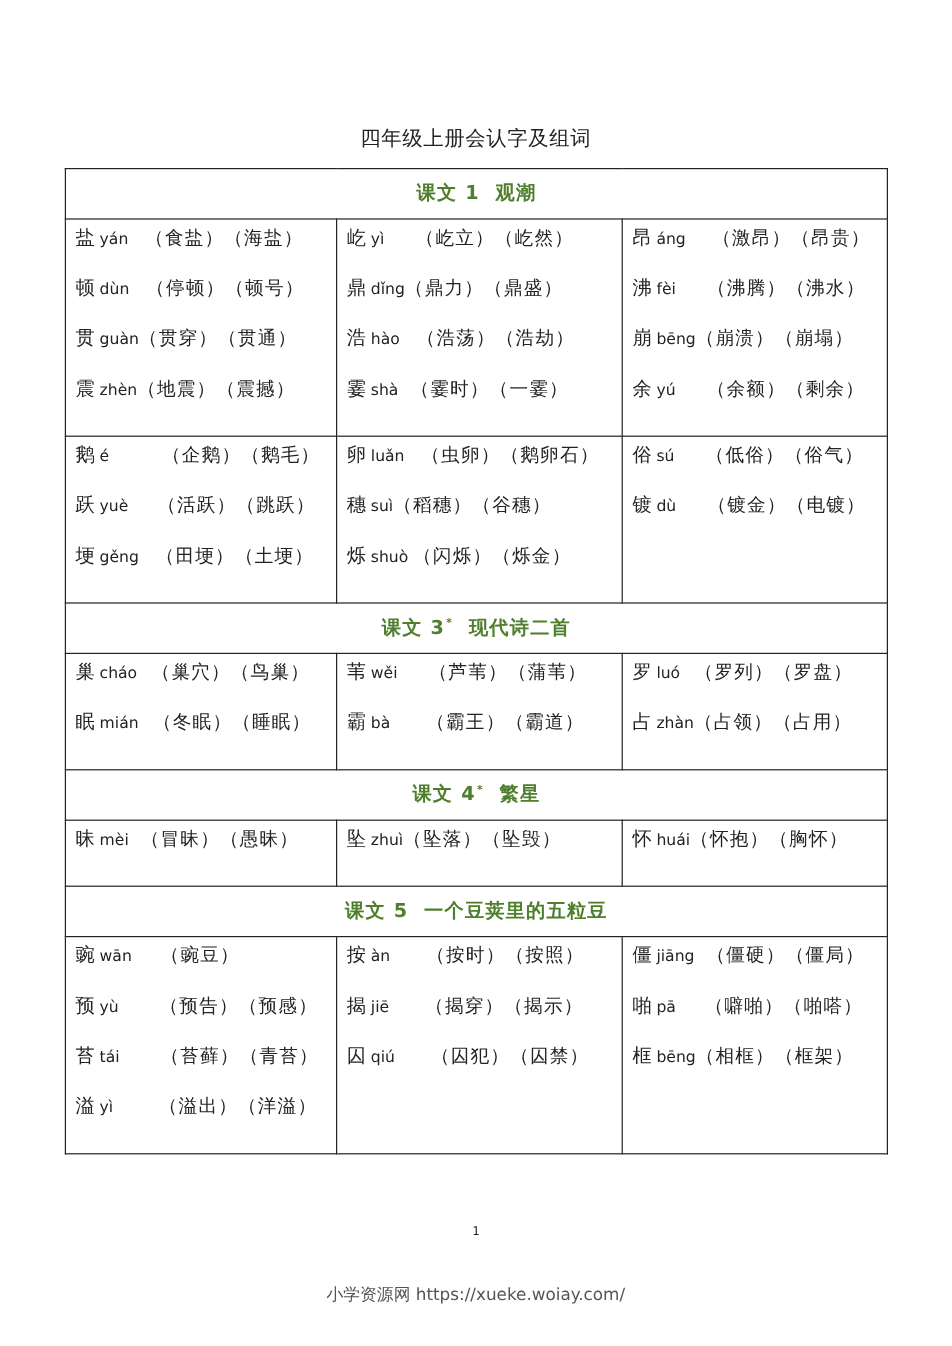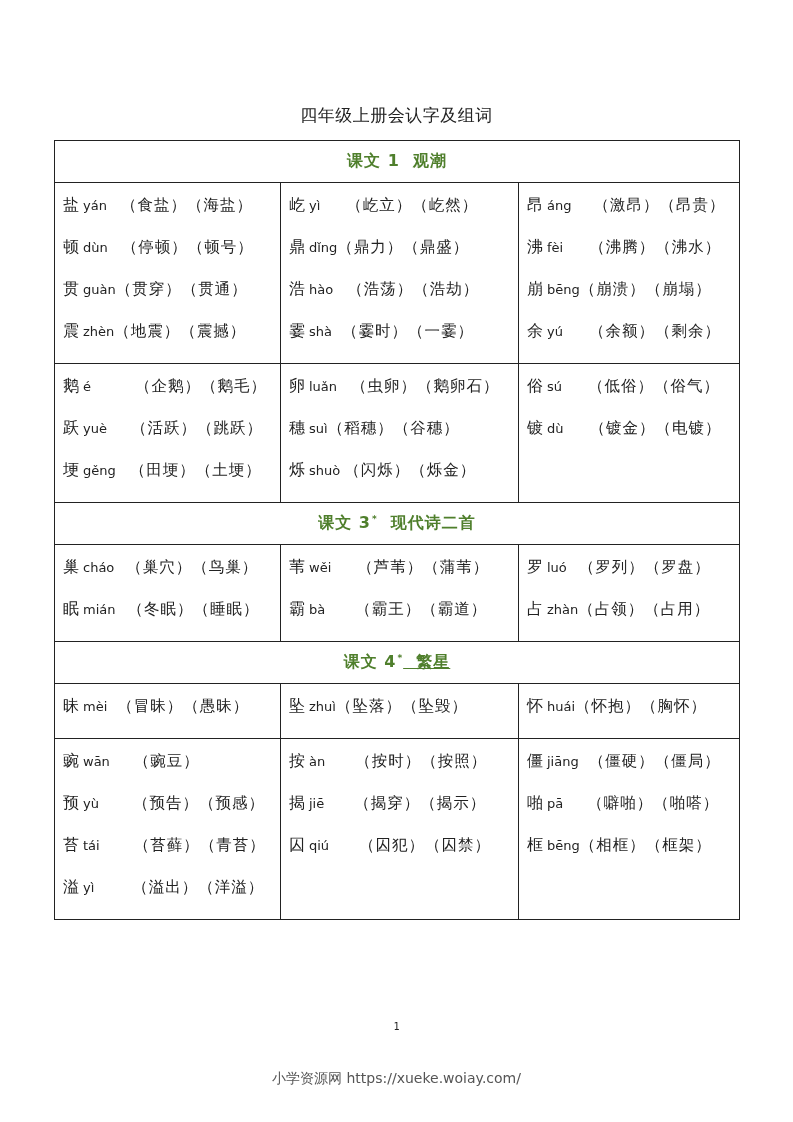--- a/index.html
+++ b/index.html
@@ -7,21 +7,21 @@
          font-family: "DejaVu Sans", "Liberation Sans", sans-serif; color: #222; }
   .title { position: absolute; top: 104px; left: 0; width: 793px; text-align: center;
            font-size: 17px; color: #222; letter-spacing: 0.5px; }
   table.words { position: absolute; top: 140px; left: 54px; width: 685px;
                 border-collapse: collapse; table-layout: fixed; }
   table.words td { border: 1.3px solid #222; vertical-align: top; padding: 0; }
   td.lesson-head { height: 41px; text-align: center; vertical-align: middle !important;
                    color: #4f7f2c; font-weight: bold; font-size: 16px; letter-spacing: 1px; }
   td.lesson-head sup { font-size: 9px; vertical-align: super; margin-left: 1px; }
   .cell { padding: 6px 0 6px 8px; }
-  .entry { height: 42px; line-height: 32px; white-space: nowrap; font-size: 15.5px; }
+  .entry { height: 42px; line-height: 18px; white-space: nowrap; font-size: 15.5px; }
   .char { display: inline-block; font-size: 16px; }
   .py { display: inline-block; font-family: "DejaVu Sans", sans-serif; font-size: 13px;
         margin-left: 4px; }
   .words-list { display: inline-block; font-size: 15.5px; letter-spacing: 1px; }
   .footer-page { position: absolute; top: 1021px; left: 0; width: 793px; text-align: center;
                  font-family: "DejaVu Sans Mono", monospace; font-size: 10px; color: #222; }
   .footer-src { position: absolute; top: 1070px; left: 0; width: 793px; text-align: center;
                 font-size: 14px; color: #555; }
 </style>
 </head>
@@ -104,38 +104,41 @@
           </div>
         </td>
         <td>
           <div class="cell" style="min-height: 84px;">
             <div class="entry"><span class="char">罗</span><span class="py" style="margin-right: 12px;">luó</span><span class="words-list">（罗列）（罗盘）</span></div>
             <div class="entry"><span class="char">占</span><span class="py" style="margin-right: 0px;">zhàn</span><span class="words-list">（占领）（占用）</span></div>
           </div>
         </td>
       </tr>
       <tr>
-        <td colspan="3" class="lesson-head" style="color: rgb(79, 127, 44);"><span><span>课文 4</span><sup>*</sup><span style="white-space: pre; text-decoration: underline;">  繁星</span></span></td>
+        <td colspan="3" class="lesson-head" style="color: rgb(79, 127, 44);"><span><span>课文 4</span><sup>*</sup><span style="white-space: pre;">  繁星</span></span></td>
       </tr>
       <tr>
         <td>
           <div class="cell" style="min-height: 42px;">
             <div class="entry"><span class="char">昧</span><span class="py" style="margin-right: 10px;">mèi</span><span class="words-list">（冒昧）（愚昧）</span></div>
           </div>
         </td>
         <td>
           <div class="cell" style="min-height: 42px;">
             <div class="entry"><span class="char">坠</span><span class="py" style="margin-right: 0px;">zhuì</span><span class="words-list">（坠落）（坠毁）</span></div>
           </div>
         </td>
         <td>
           <div class="cell" style="min-height: 42px;">
             <div class="entry"><span class="char">怀</span><span class="py" style="margin-right: 0px;">huái</span><span class="words-list">（怀抱）（胸怀）</span></div>
           </div>
         </td>
+      </tr>
+      <tr>
+        <td colspan="3" class="lesson-head" style="color: rgb(79, 127, 44);"><span style="white-space: pre;">课文 5  一个豆荚里的五粒豆</span></td>
       </tr>
       <tr>
         <td>
           <div class="cell" style="min-height: 168px;">
             <div class="entry"><span class="char">豌</span><span class="py" style="margin-right: 24px;">wān</span><span class="words-list">（豌豆）</span></div>
             <div class="entry"><span class="char">预</span><span class="py" style="margin-right: 34px;">yù</span><span class="words-list">（预告）（预感）</span></div>
             <div class="entry"><span class="char">苔</span><span class="py" style="margin-right: 34px;">tái</span><span class="words-list">（苔藓）（青苔）</span></div>
             <div class="entry"><span class="char">溢</span><span class="py" style="margin-right: 38px;">yì</span><span class="words-list">（溢出）（洋溢）</span></div>
           </div>
         </td>

